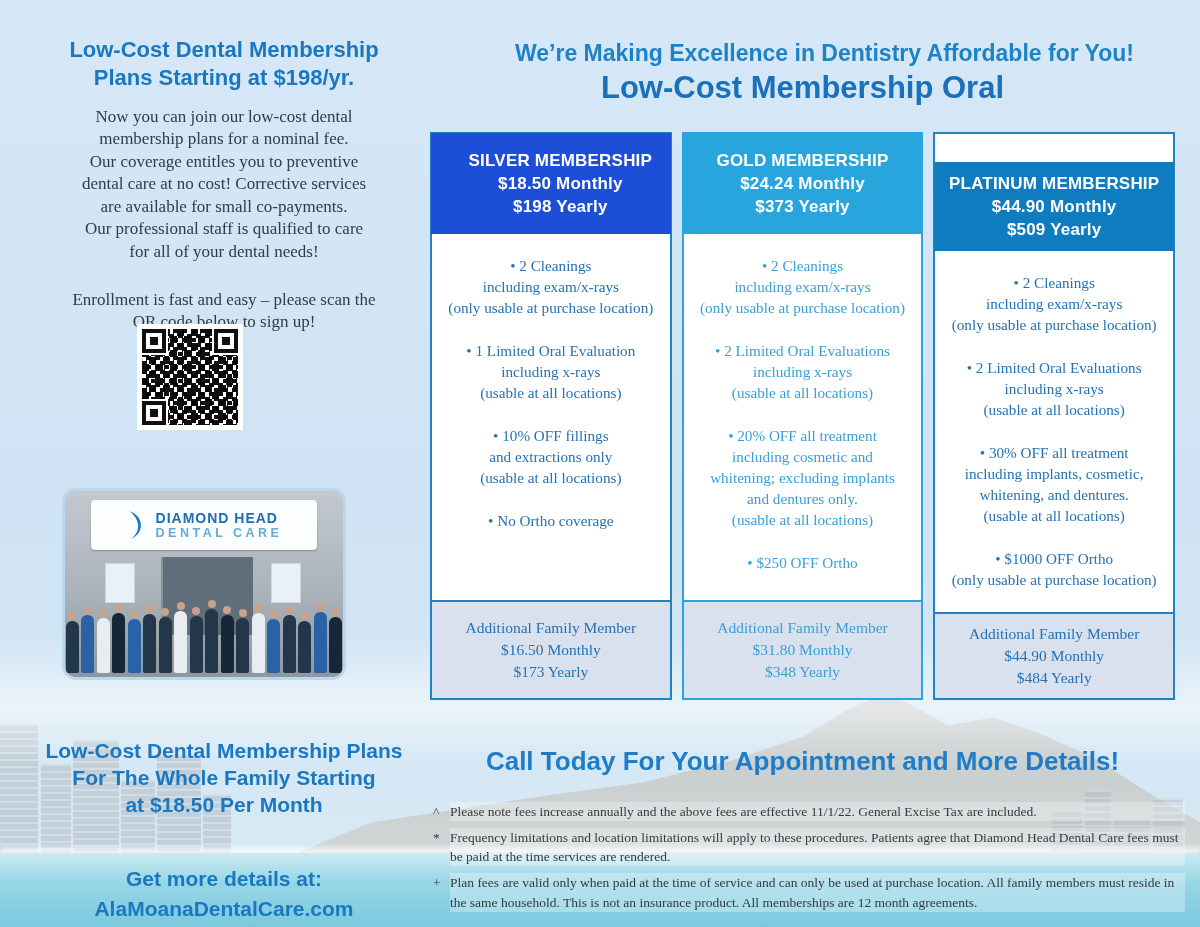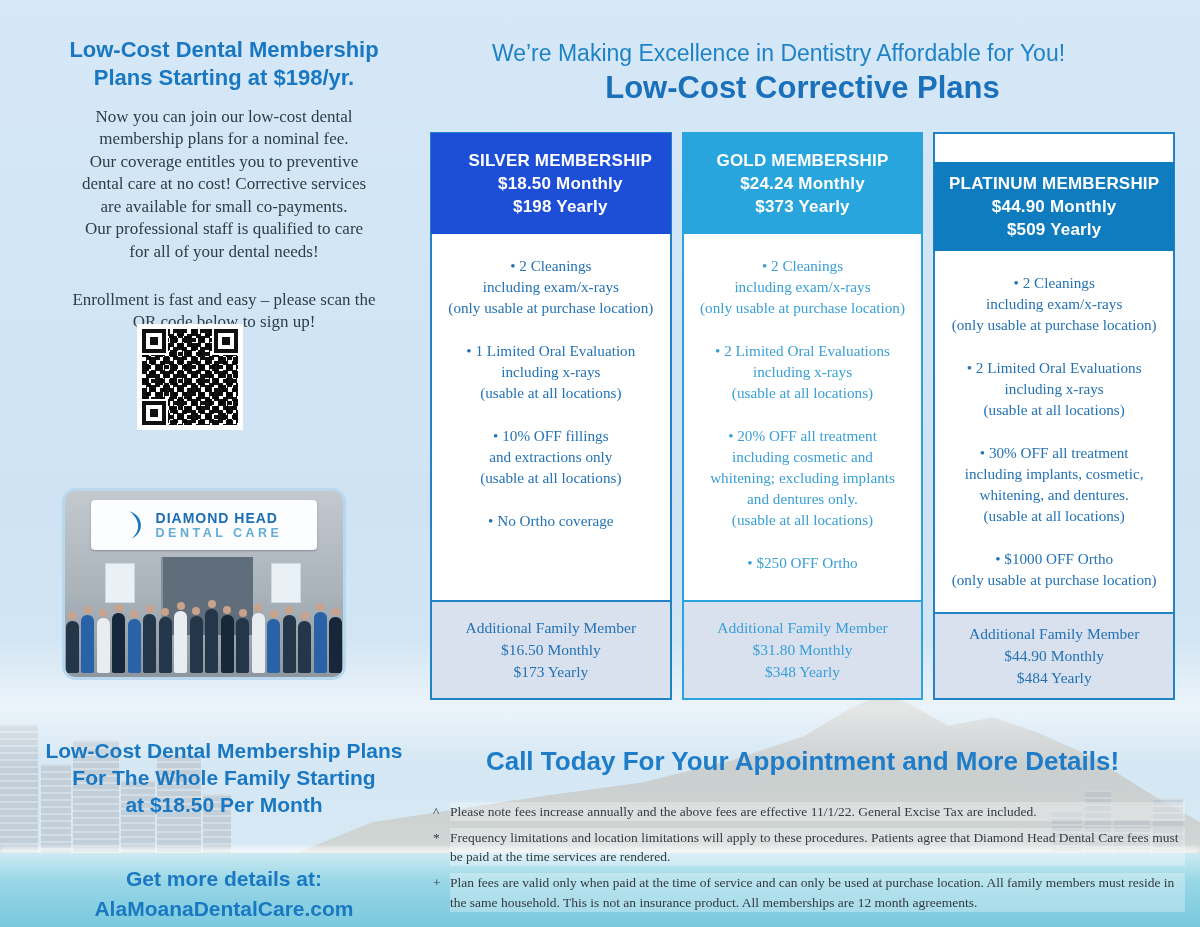--- a/index.html
+++ b/index.html
@@ -85,22 +85,22 @@
   .person:nth-child(13){height:60px}.person:nth-child(14){height:54px}.person:nth-child(15){height:58px}
   .person:nth-child(16){height:52px}.person:nth-child(17){height:61px}.person:nth-child(18){height:56px}
 
   .family-heading { position:absolute; left:28px; top:738px; width:392px; text-align:center;
     font-size:21px; font-weight:bold; color:#1a78c2; line-height:1.28; }
   .details { position:absolute; left:28px; top:826px; width:392px; text-align:center;
     font-size:21px; font-weight:bold; color:#1a78c2; line-height:1.24;margin-top:40px; }
   .details .url { margin-top:4px; }
 
   
-  .tagline { position:absolute; left:406px; top:40px; width:745px; text-align:center;
-    font-size:23px; font-weight:normal; color:#1e82c6; }
+  .tagline { position:absolute; left:452px; top:40px; width:745px; text-align:center;
+    font-size:23px; font-weight:bold; color:#1e82c6; }
   .main-title { position:absolute; left:430px; top:70px; width:745px; text-align:center;
     font-size:31px; font-weight:bold; color:#1a70ba; }
 
   .cards { position:absolute; left:430px; top:132px; width:745px; display:flex; gap:10px; }
   .card { flex:1; height:568px; display:flex; flex-direction:column; background:#fff; border:2px solid #2183c3; }
   .card.gold { border-color:#2ba4de; }
   .card-header { height:101px; display:flex; flex-direction:column; justify-content:center; text-align:center;
     color:#fff; font-weight:bold; font-size:17px; line-height:23px; letter-spacing:.2px;
     margin:-1px; }
   .silver .card-header { background:#1d4ed8;padding-left:19px; }
@@ -213,21 +213,21 @@
 For The Whole Family Starting
 at $18.50 Per Month</div>
 
   <div class="details">
     <div>Get more details at:</div>
     <div class="url">AlaMoanaDentalCare.com</div>
     <div class="url">DiamondHeadDentalCare.com</div>
   </div>
 
   <div class="tagline">We’re Making Excellence in Dentistry Affordable for You!</div>
-  <div class="main-title">Low-Cost Corrective Plans</div>
+  <div class="main-title">Low-Cost Membership Oral</div>
 
   <div class="cards">
 
     <div class="card silver">
       <div class="card-header">
         <div>SILVER MEMBERSHIP</div>
         <div>$18.50 Monthly</div>
         <div>$198 Yearly</div>
       </div>
       <div class="card-body">

